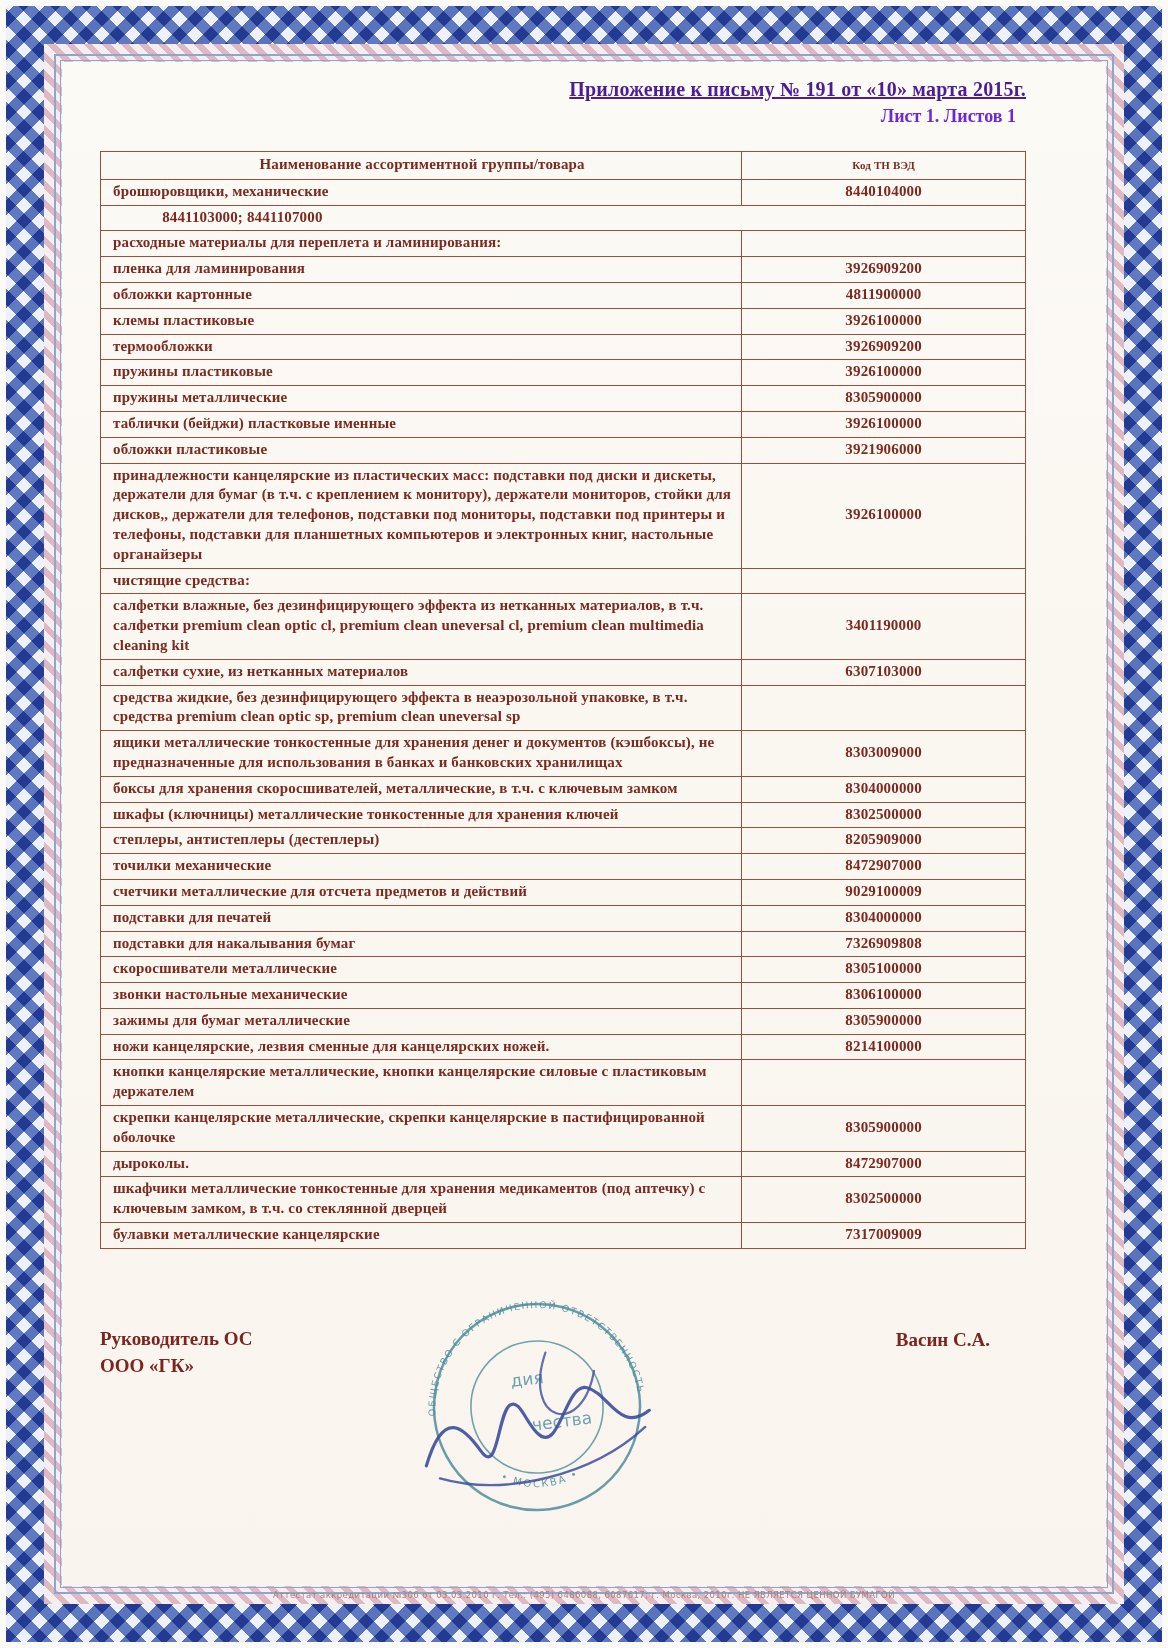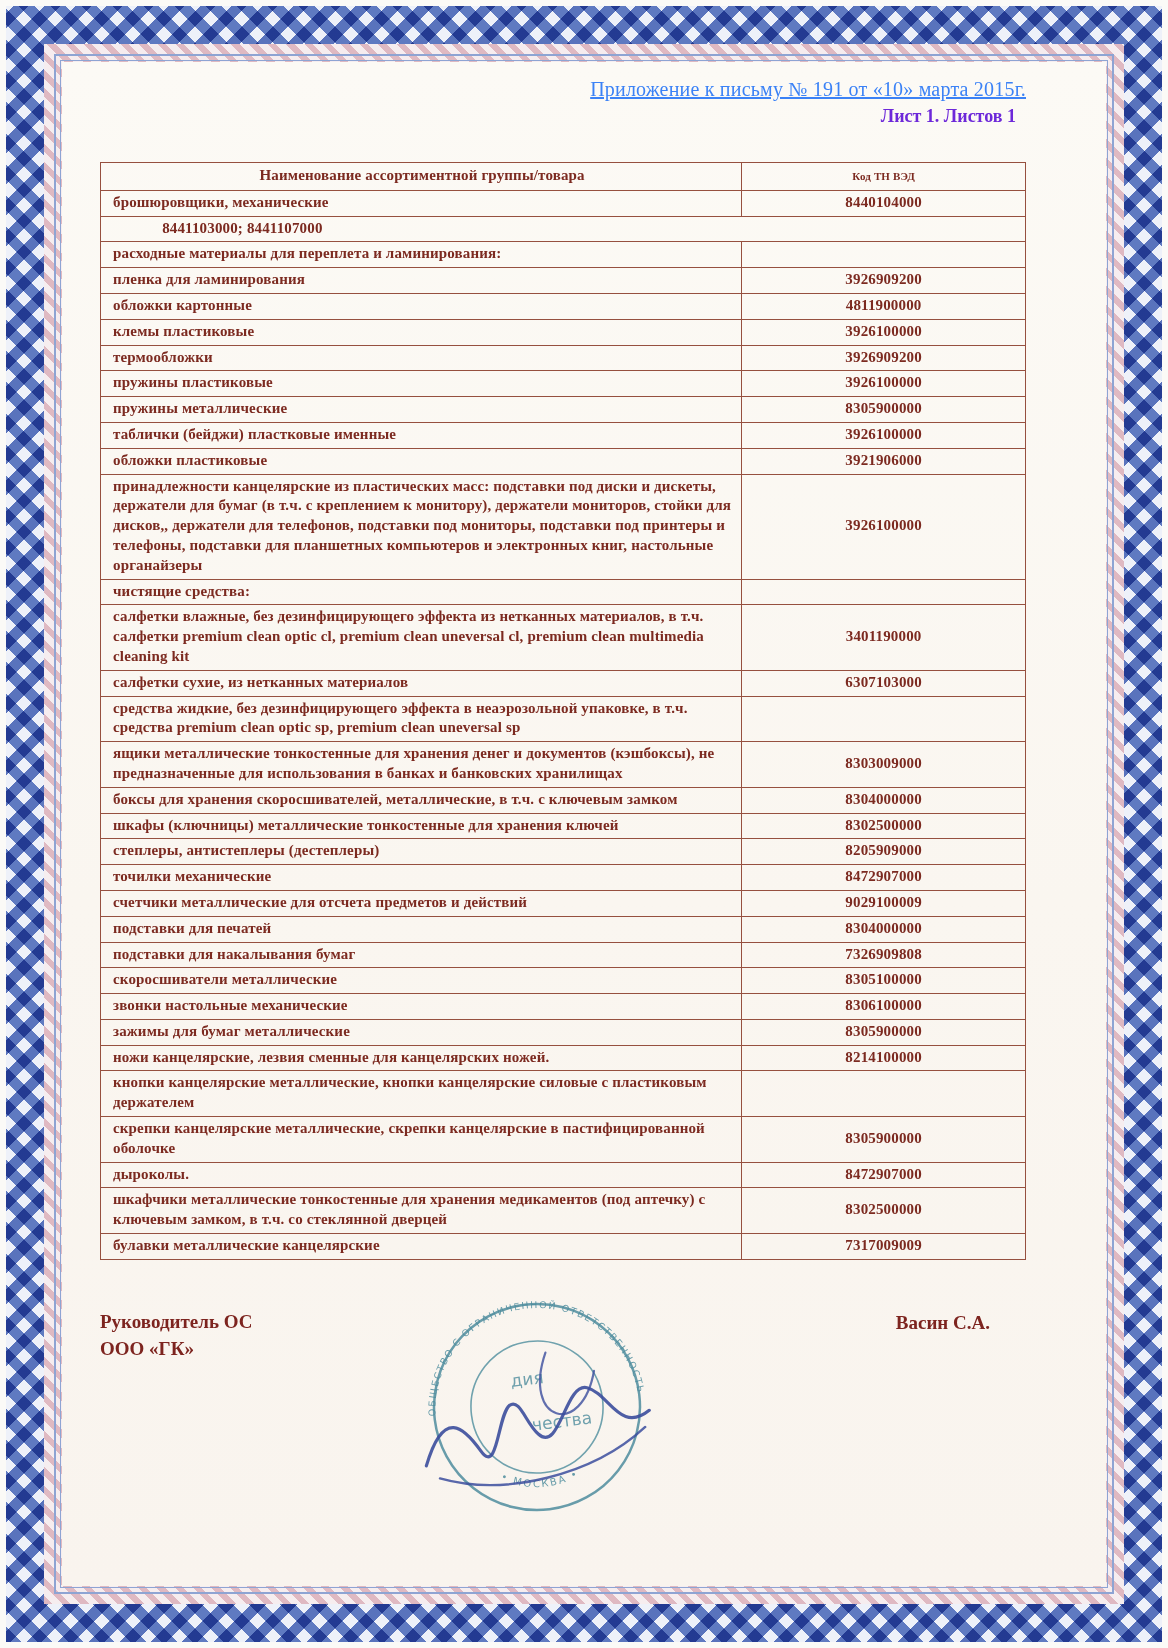--- a/index.html
+++ b/index.html
@@ -29,27 +29,27 @@
   .frame-blue-outer { position:absolute; inset:54px; border:2px solid #8ea4d3; }
   .frame-blue-inner { position:absolute; inset:60px; border:1px solid #8ea4d3; }
 
   .content {
     position:absolute; left:100px; right:142px; top:72px; bottom:64px;
     color:#7c2a20;
   }
 
   .header-block { text-align:right; margin-top:6px; }
   .header-line1 {
-    font-size:20px; font-weight:normal; color:#3b82f6;
+    font-size:20px; font-weight:bold; color:#4c1d95;
     text-decoration:underline; letter-spacing:.2px;
   }
   .header-line2 { font-size:18px; font-weight:bold; color:#6d28d9; margin-top:5px; margin-right:10px; }
 
   .tbl {
-    margin-top:35px;
+    margin-top:24px;
     border:1px solid #96503f;
     font-weight:bold; font-size:15px; line-height:1.32; letter-spacing:.15px;
     color:#7c2a20;
   }
   .tr { display:flex; border-bottom:1px solid #96503f; }
   .tr:last-child { border-bottom:none; }
   .td-name {
     width:69.4%; box-sizing:border-box;
     border-right:1px solid #96503f;
     padding:2px 10px 3px 12px;
@@ -57,21 +57,21 @@
   .td-code {
     width:30.6%; box-sizing:border-box;
     display:flex; align-items:center; justify-content:center;
     text-align:center; padding:2px 4px 3px 4px;
   }
   .tr-head .td-name { text-align:center; padding-top:3px; padding-bottom:4px; }
   .tr-head .td-code { font-size:11px; }
 
   .footer-block {
     display:flex; justify-content:space-between;
-    margin-top:48px; padding-right:36px;
+    margin-top:76px; padding-right:36px;
     font-size:19px; font-weight:bold; color:#7d241f;
   }
   .footer-left div { line-height:1.45; }
   .footer-right { padding-top:4px; }
 
   .stamp-wrap {
     position:absolute; left:402px; top:1292px; width:270px; height:230px;
     transform:rotate(-7deg); opacity:.92; pointer-events:none;
   }
   .stamp-wrap svg { overflow:visible; }
@@ -300,14 +300,15 @@
       <text x="112" y="92" font-family="DejaVu Sans, sans-serif" font-size="17" fill="#3f8496" opacity=".8">дия</text>
       <text x="128" y="138" font-family="DejaVu Sans, sans-serif" font-size="17" fill="#3f8496" opacity=".8">чества</text>
       <g>
         <path d="M 18 160 C 42 104 60 126 74 152 C 88 178 95 118 108 110 C 119 104 122 130 133 142 C 152 164 166 94 187 102 C 208 110 214 152 246 132" fill="none" stroke="#2b3f96" stroke-width="3.2" stroke-linecap="round" opacity=".9"></path>
         <path d="M 30 174 C 92 200 182 190 240 148" fill="none" stroke="#2b3f96" stroke-width="2.4" stroke-linecap="round" opacity=".85"></path>
         <path d="M 150 62 C 118 128 176 152 196 86" fill="none" stroke="#2b3f96" stroke-width="2.2" stroke-linecap="round" opacity=".8"></path>
       </g>
     </svg>
   </div>
 
+  <div class="fine-print">Аттестат аккредитации №306 от 03.03.2010 г.   Тел.: (495) 6486088, 6087617;  г. Москва, 2010г.   НЕ ЯВЛЯЕТСЯ ЦЕННОЙ БУМАГОЙ</div>
 
 </div>
 
 </body></html>

